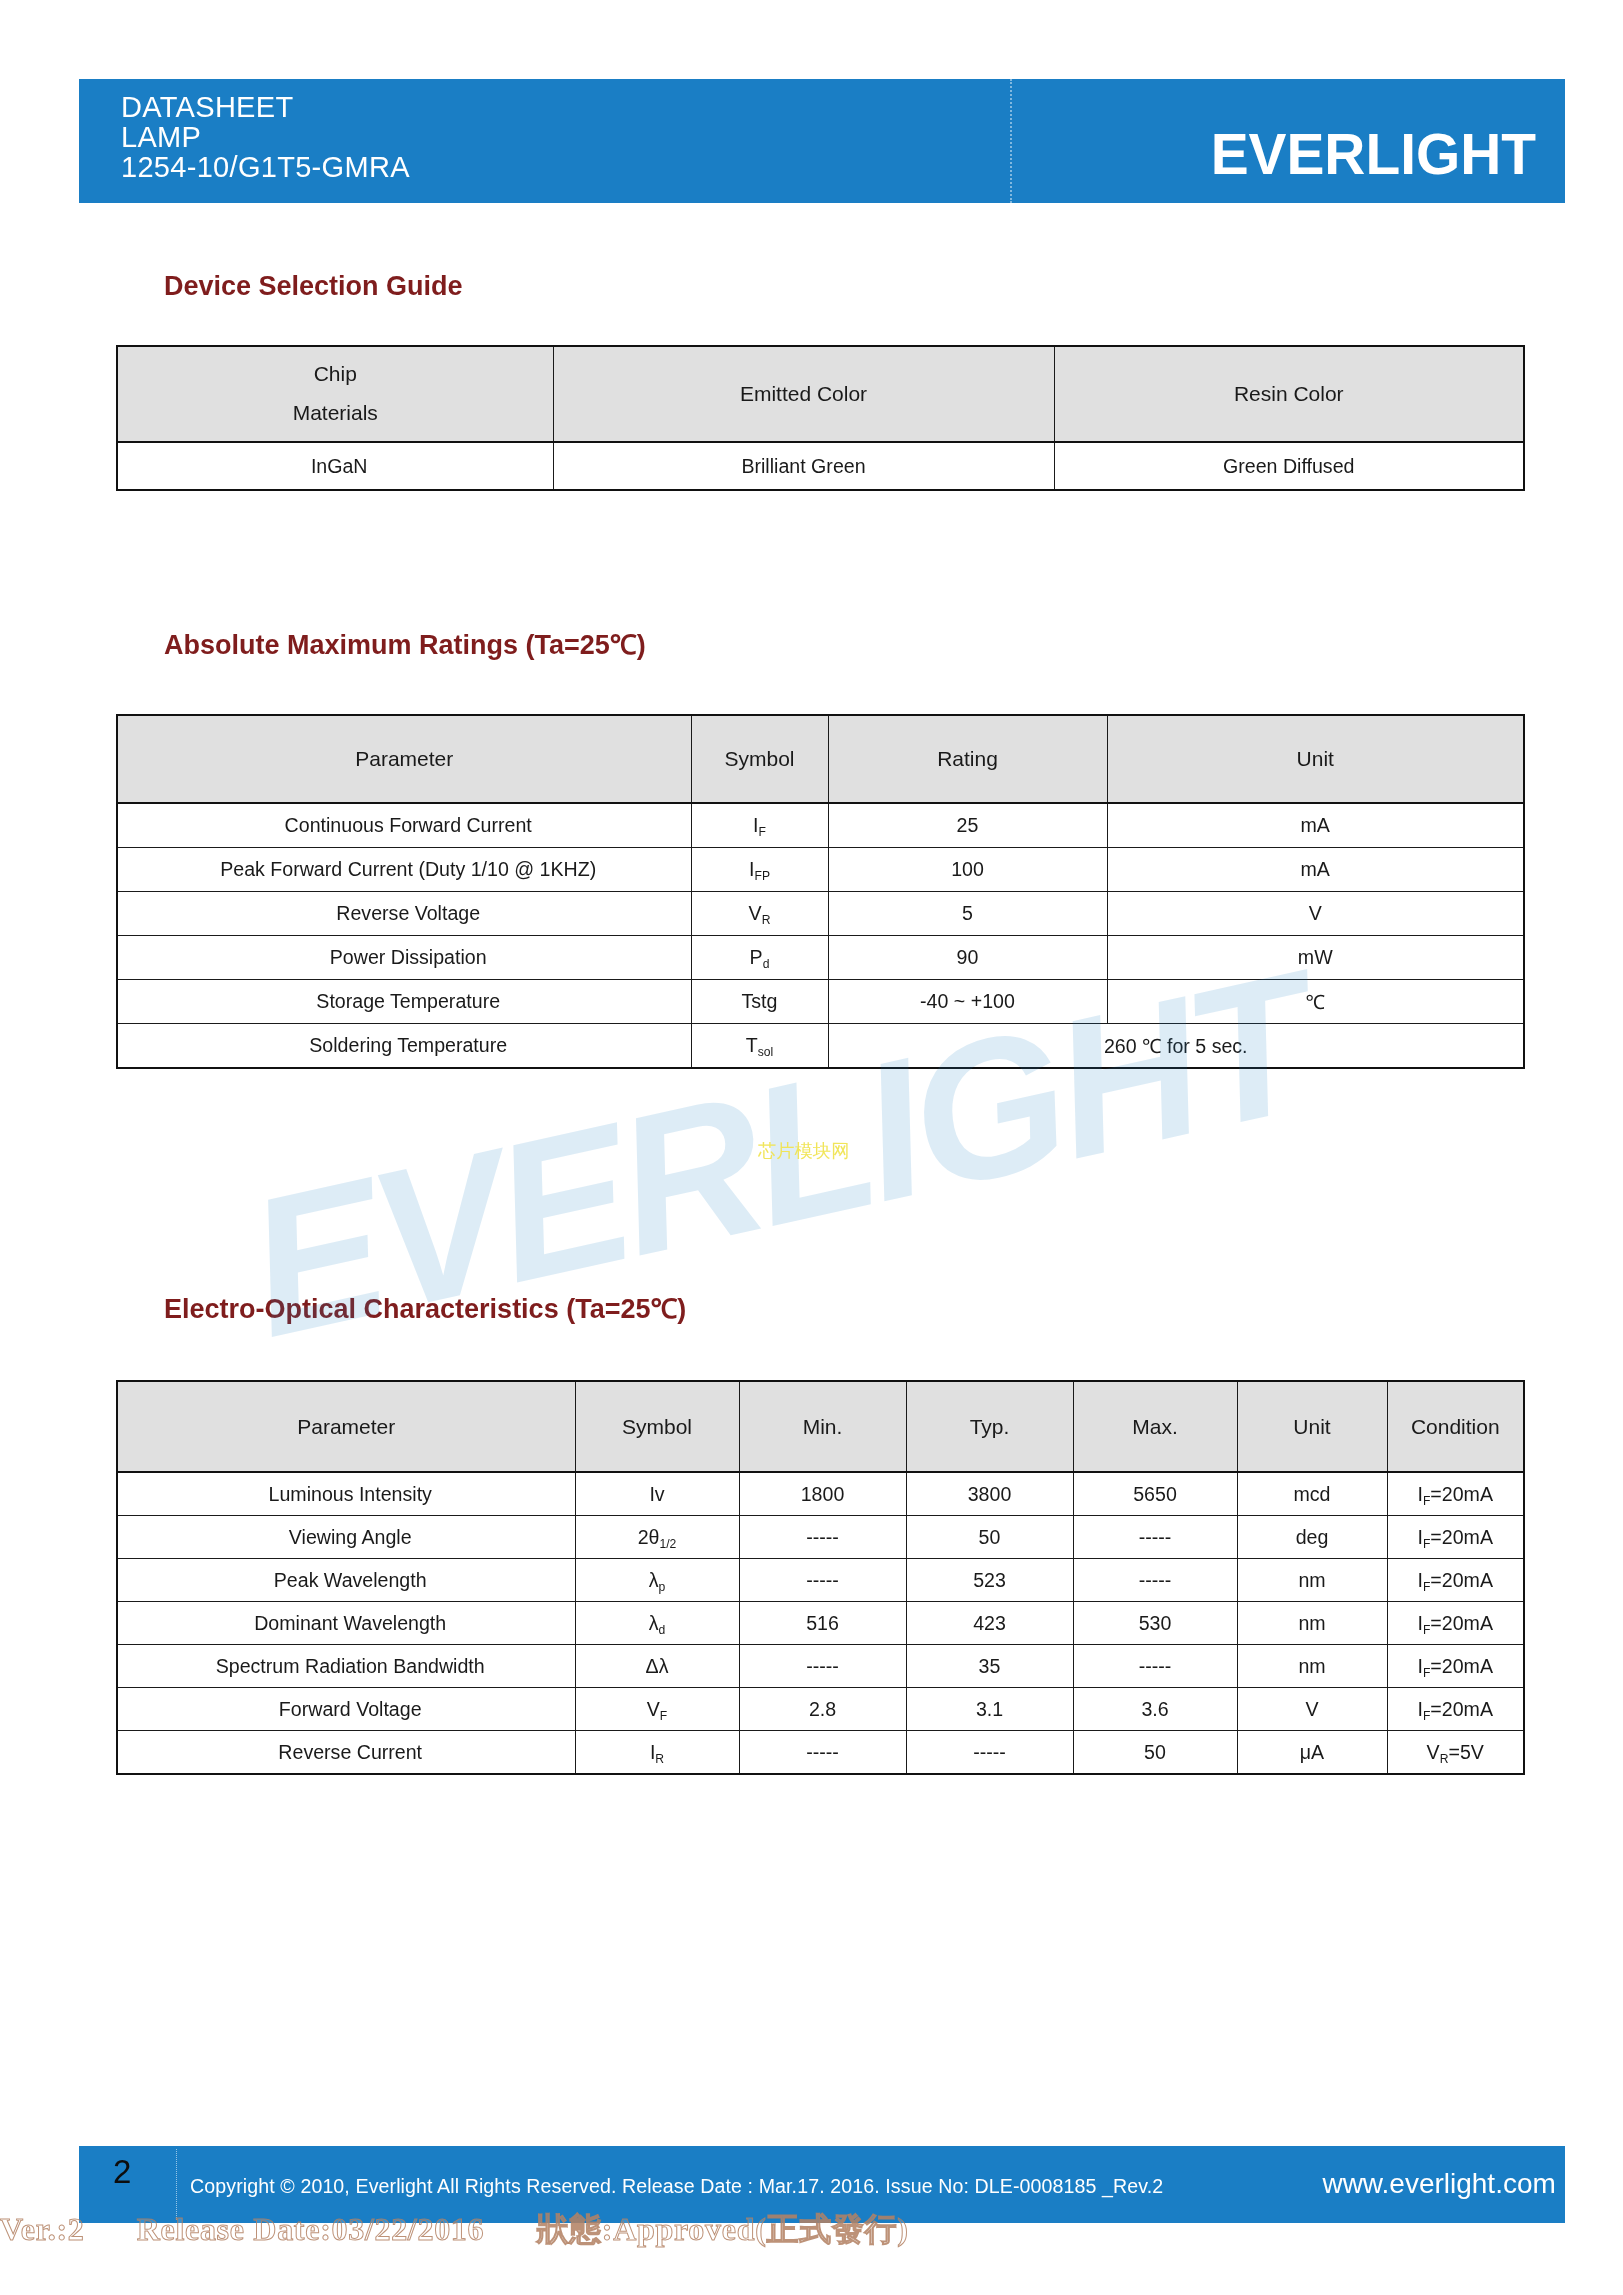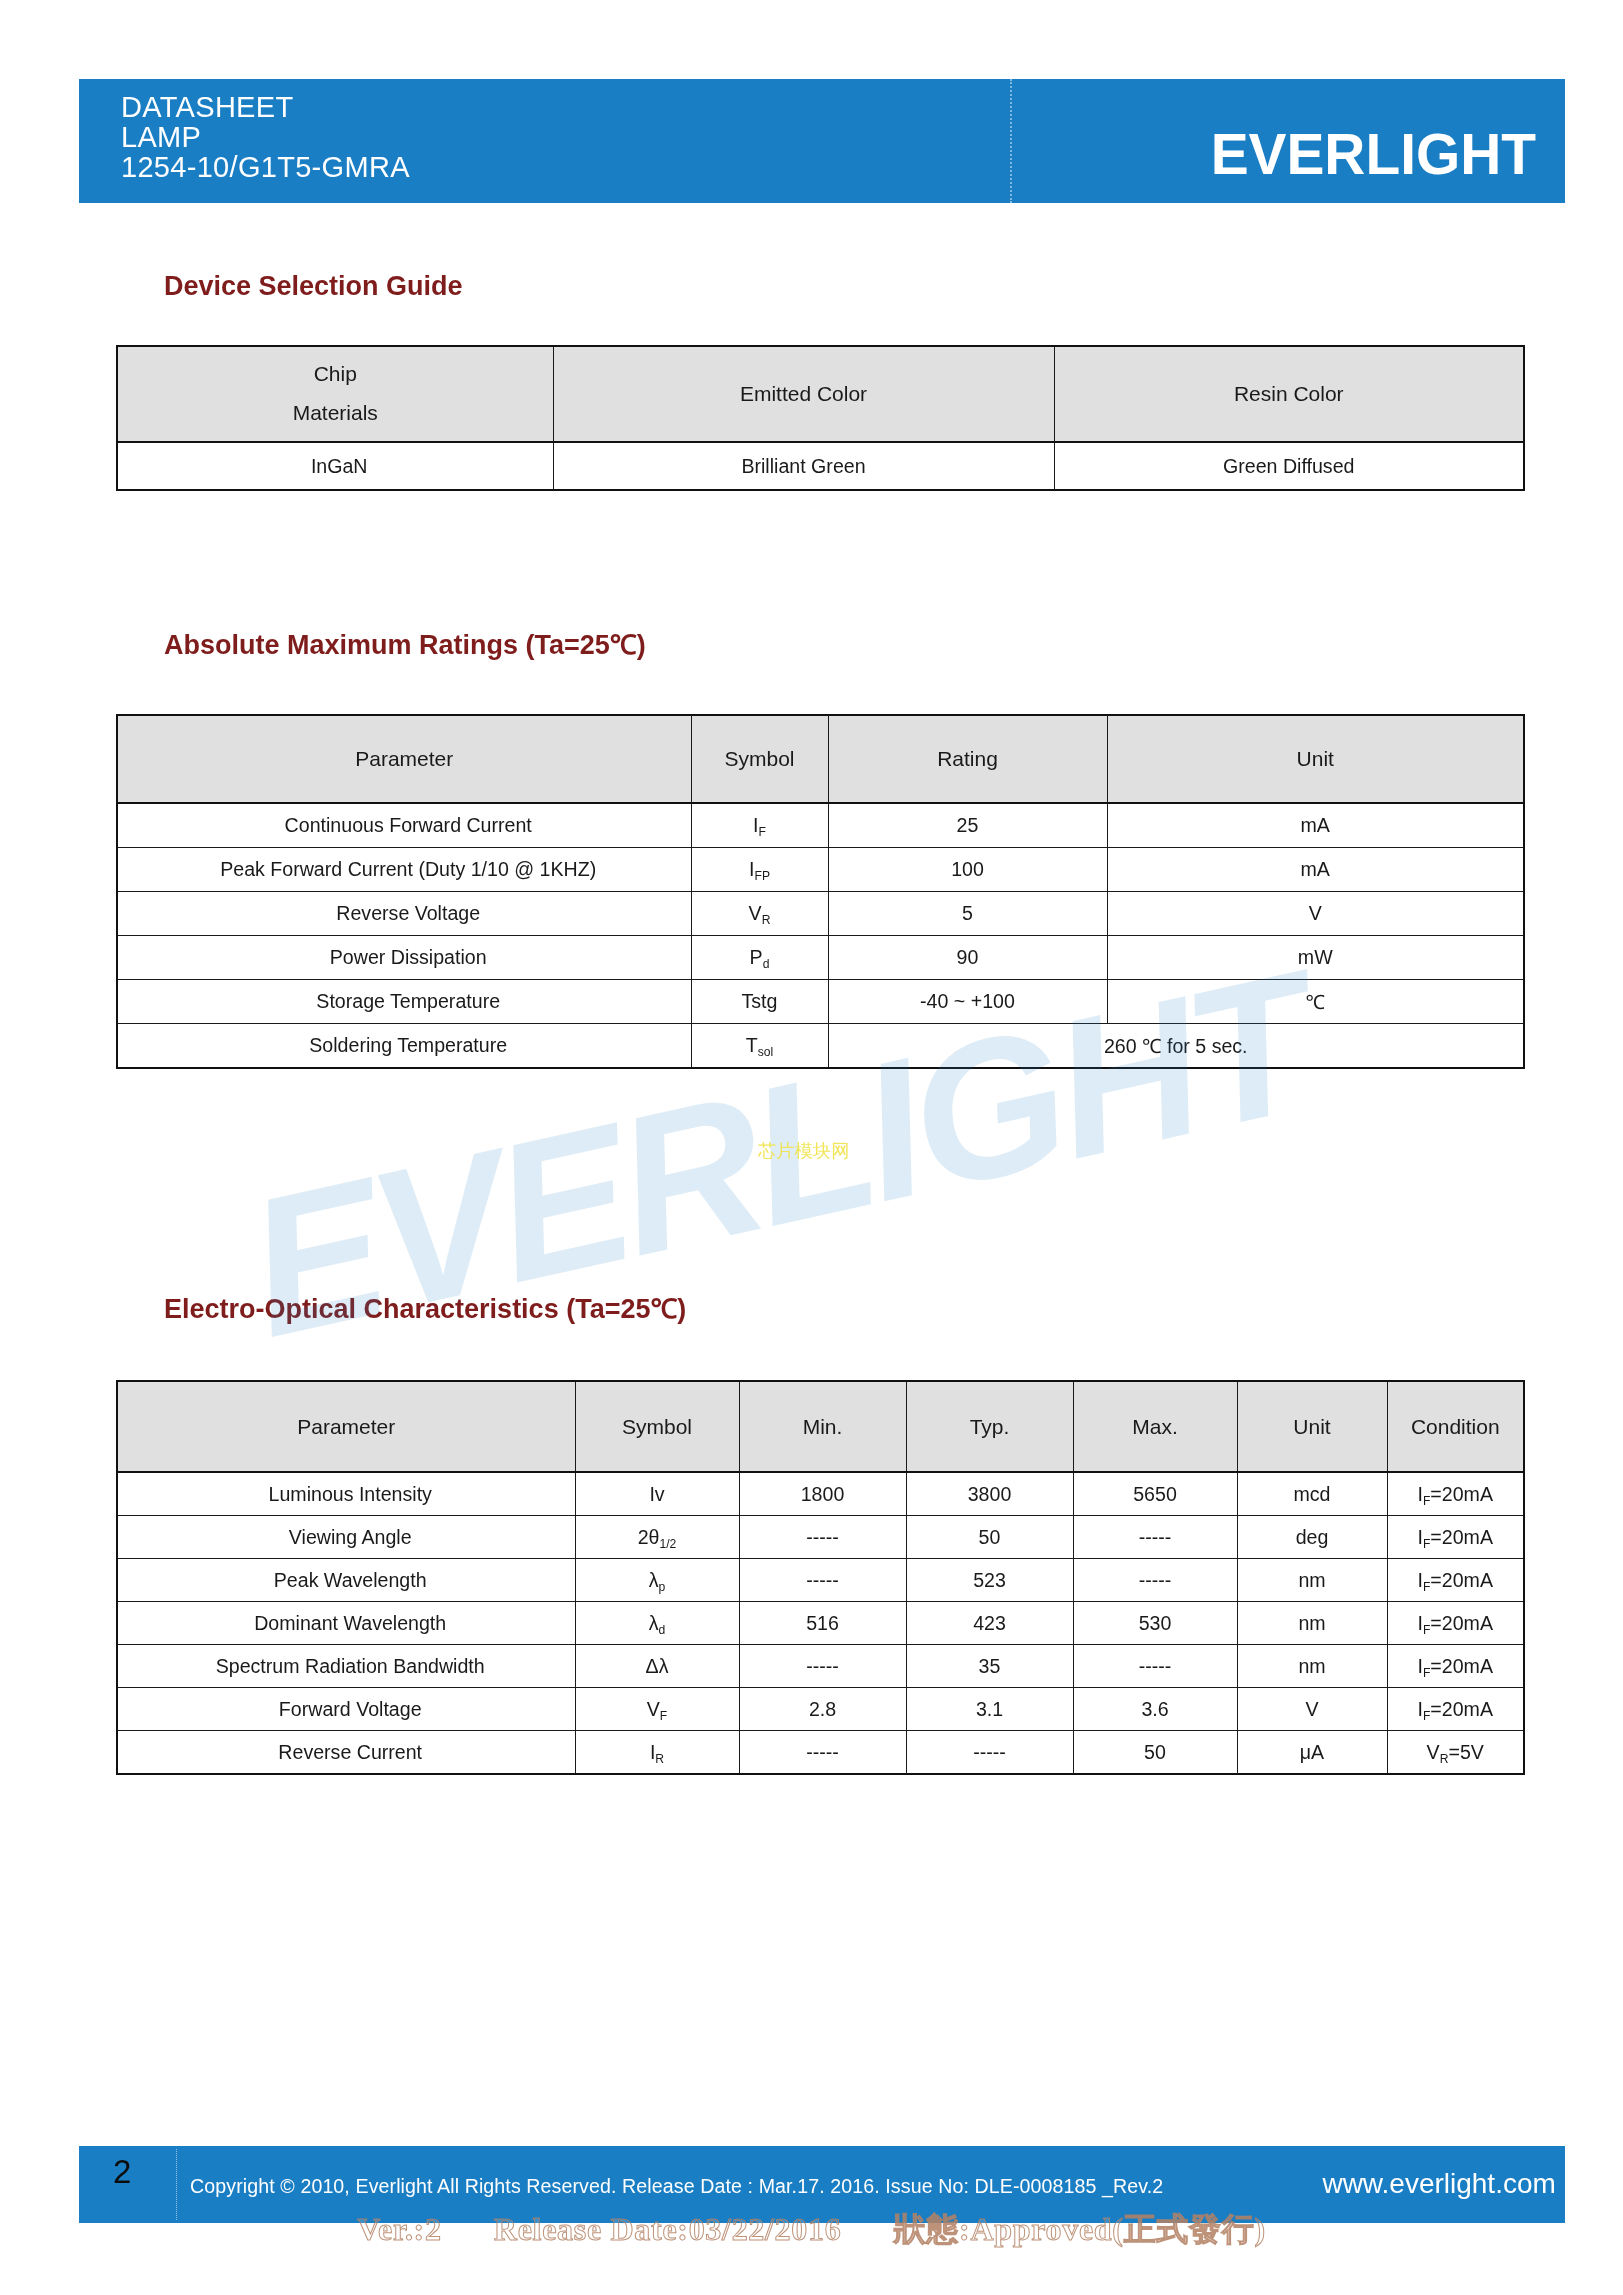--- a/index.html
+++ b/index.html
@@ -89,21 +89,21 @@
     border-left:1.3px dotted rgba(255,255,255,0.55);
   }
   .copyright{
     position:absolute;left:111px;top:29px;color:#ffffff;font-size:19.6px;
     white-space:nowrap;letter-spacing:0.1px;
   }
   .website{
     position:absolute;right:9.2px;top:22px;color:#ffffff;font-size:28px;
   }
   .ghost-text{
-    position:absolute;left:0;top:2208px;width:1623px;text-align:center;
+    position:absolute;left:0;top:2208px;width:1623px;text-align:left;
     font-family:"Liberation Serif",serif;font-size:32px;font-weight:bold;
     white-space:pre;color:rgba(255,255,255,0.14);
     -webkit-text-stroke:1px rgba(177,127,96,0.85);
     z-index:7;letter-spacing:0.7px;
   }
 </style>
 </head>
 <body>
 
 <div class="page">

